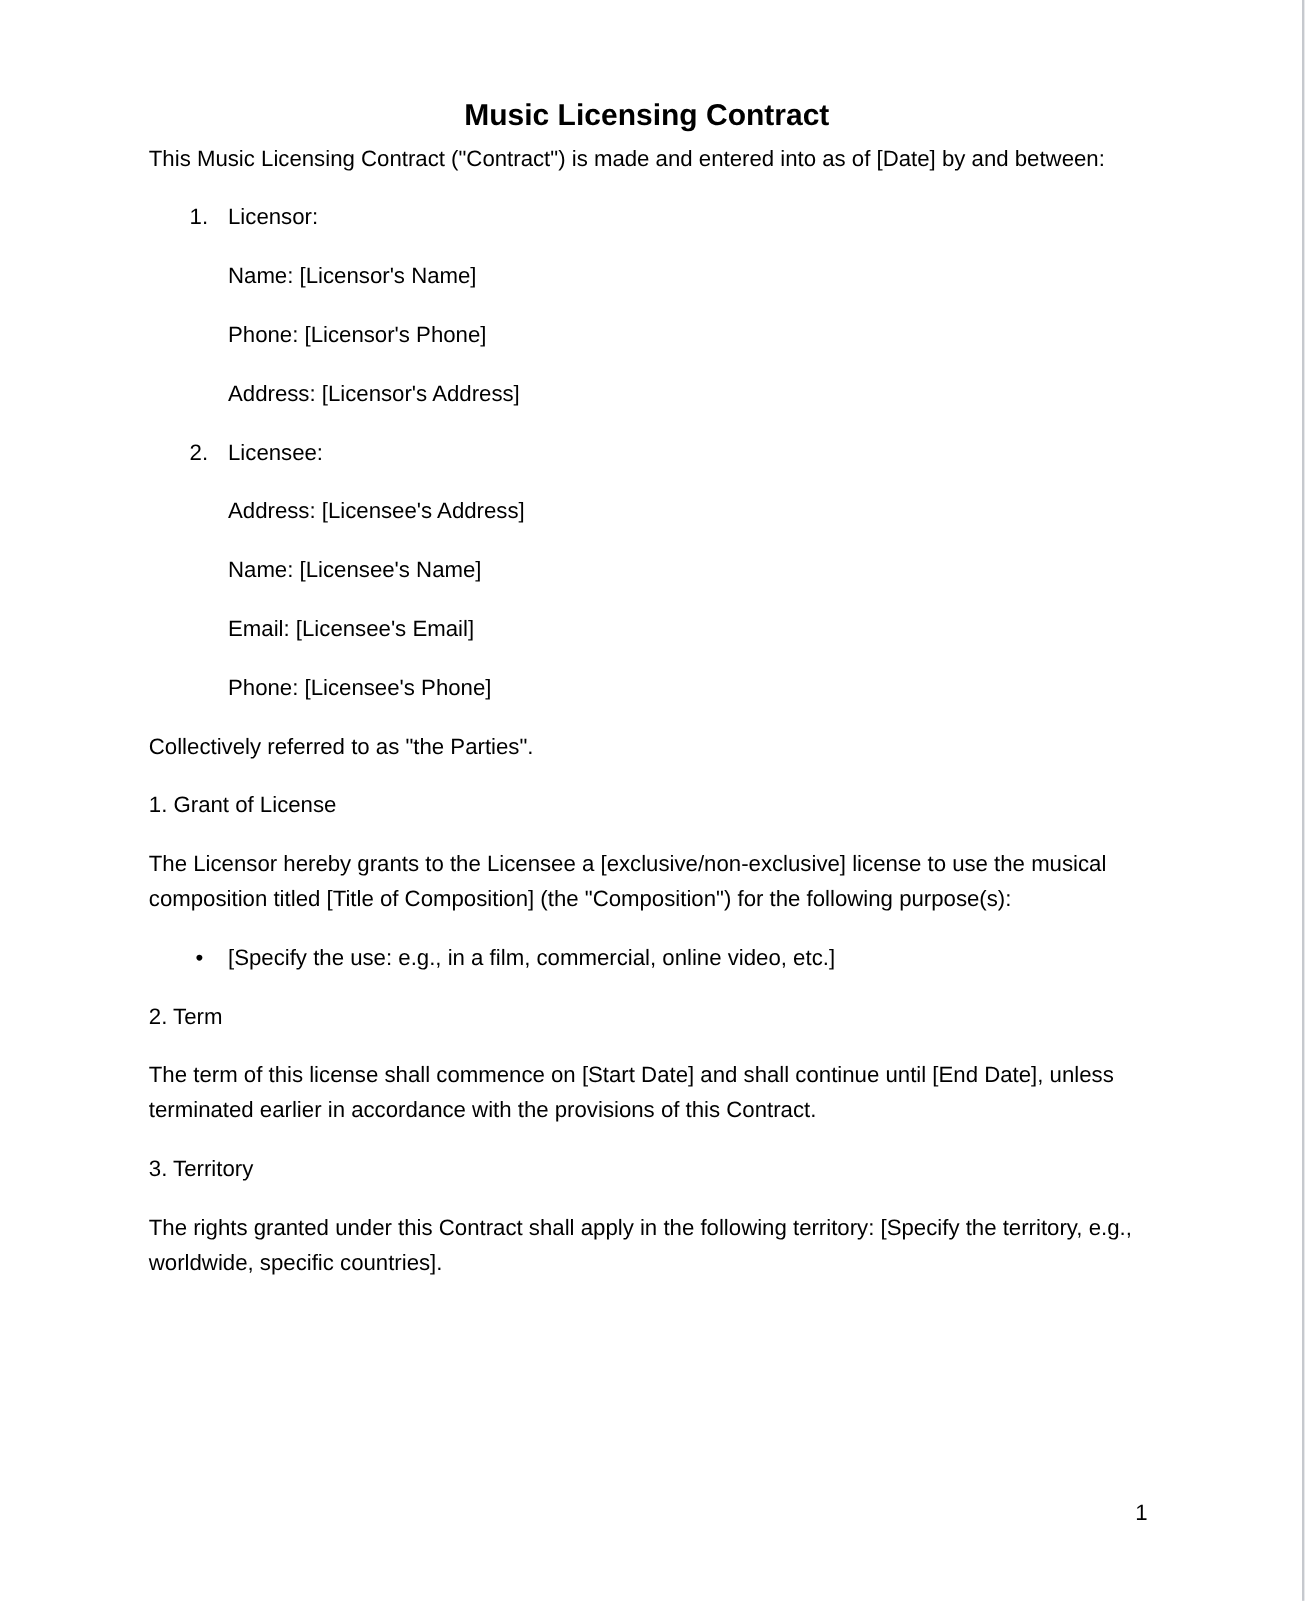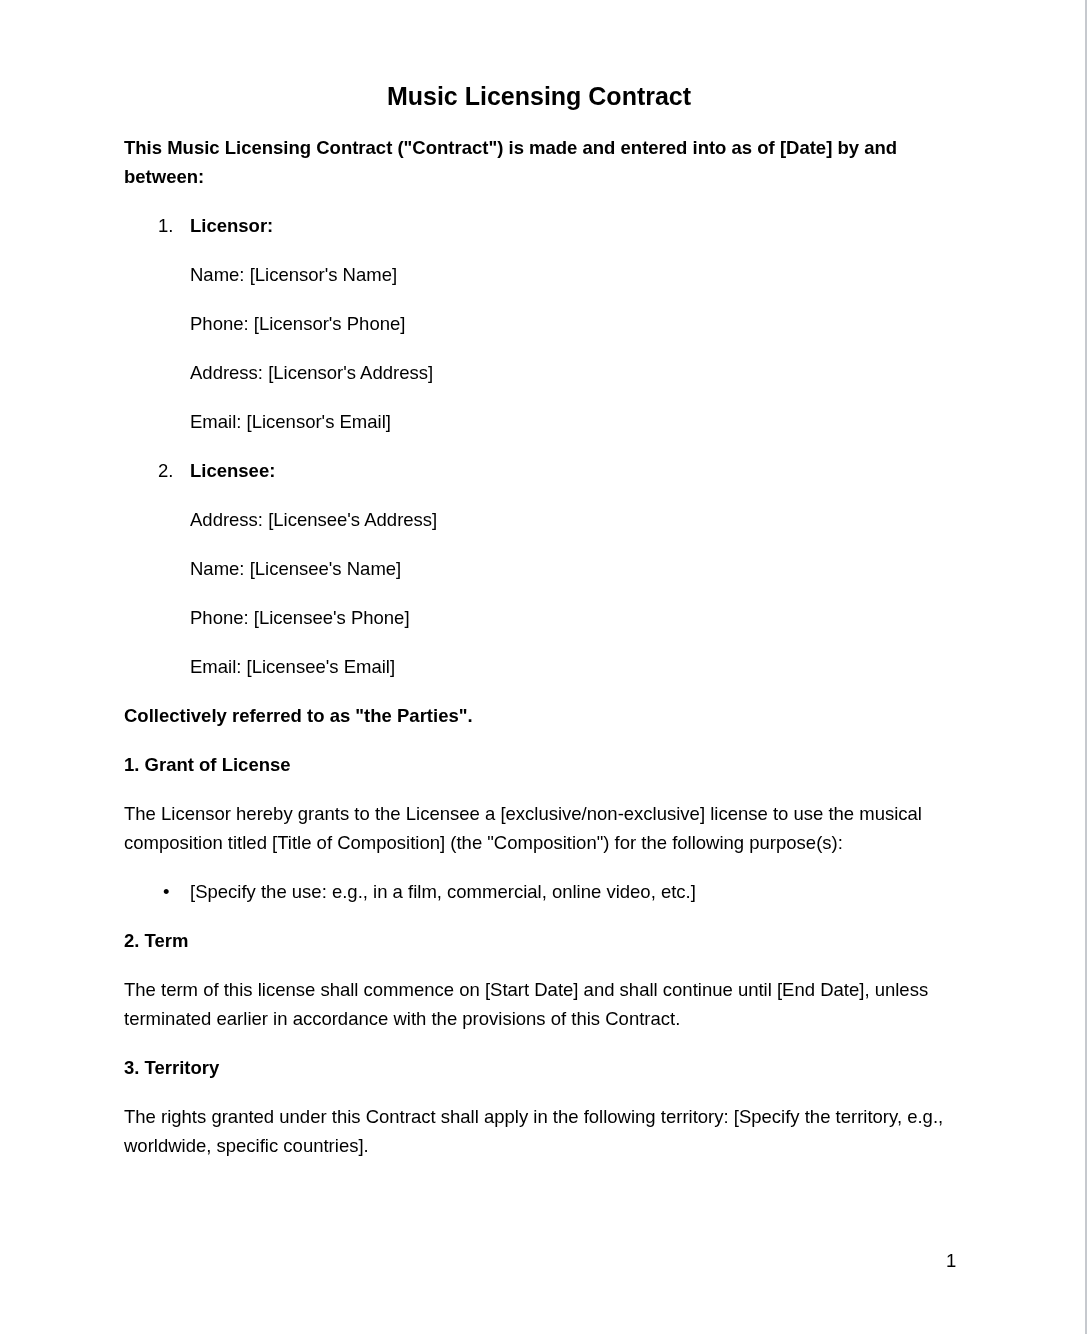--- a/index.html
+++ b/index.html
@@ -27,30 +27,30 @@
     position: absolute;
     left: 124px;
     top: 79px;
     width: 830px;
   }
   h1.doc-title {
     font-size: 25px;
     line-height: 34px;
     font-weight: 700;
     text-align: center;
-    margin: 0 0 20px 0;
+    margin: 0 0 4px 0;
   }
   p, h2 {
     font-size: 18.5px;
     line-height: 29px;
     font-weight: 400;
     margin: 0 0 20px 0;
   }
   .b, h2 {
-    font-weight: 700;
+    font-weight: 400;
   }
   .list-row {
     position: relative;
     padding-left: 66px;
     font-size: 18.5px;
     line-height: 29px;
     margin: 0 0 20px 0;
   }
   .list-row .marker {
     position: absolute;
@@ -86,30 +86,29 @@
 
   <p class="b">This Music Licensing Contract ("Contract") is made and entered into as of [Date] by and between:</p>
 
   <div class="list-row">
     <span class="marker">1.</span>
     <span class="b">Licensor:</span>
   </div>
   <p class="indented">Name: [Licensor's Name]</p>
   <p class="indented">Phone: [Licensor's Phone]</p>
   <p class="indented">Address: [Licensor's Address]</p>
-  <p class="indented">Email: [Licensor's Email]</p>
 
   <div class="list-row">
     <span class="marker">2.</span>
     <span class="b">Licensee:</span>
   </div>
   <p class="indented">Address: [Licensee's Address]</p>
   <p class="indented">Name: [Licensee's Name]</p>
+  <p class="indented">Email: [Licensee's Email]</p>
   <p class="indented">Phone: [Licensee's Phone]</p>
-  <p class="indented">Email: [Licensee's Email]</p>
 
   <p class="b">Collectively referred to as "the Parties".</p>
 
   <h2>1. Grant of License</h2>
   <p>The Licensor hereby grants to the Licensee a [exclusive/non-exclusive] license to use the musical composition titled [Title of Composition] (the "Composition") for the following purpose(s):</p>
   <div class="list-row">
     <span class="bullet-marker">•</span>
     <span>[Specify the use: e.g., in a film, commercial, online video, etc.]</span>
   </div>
 

